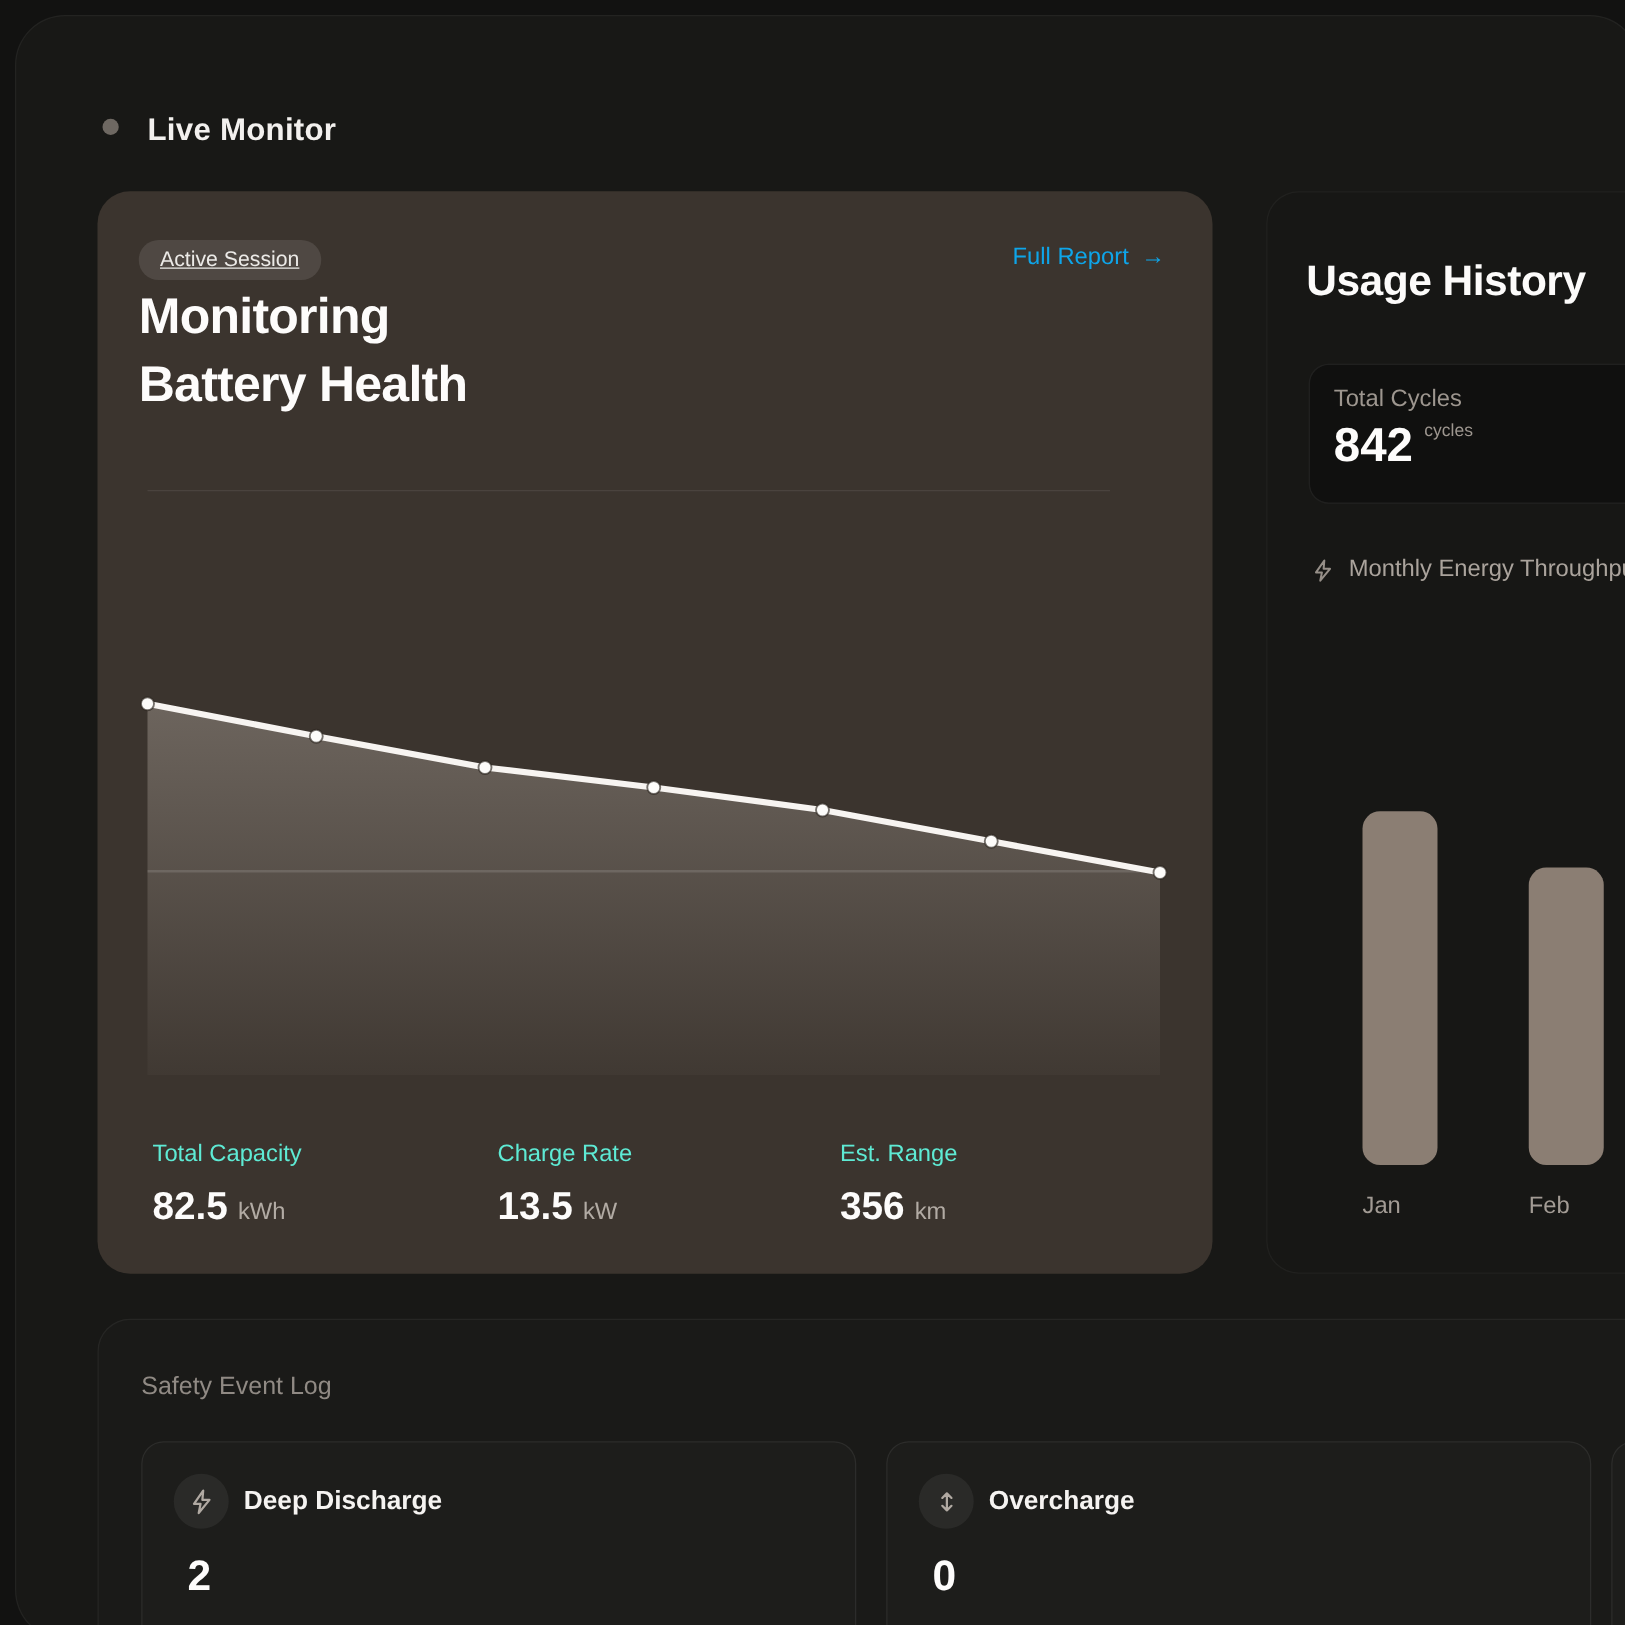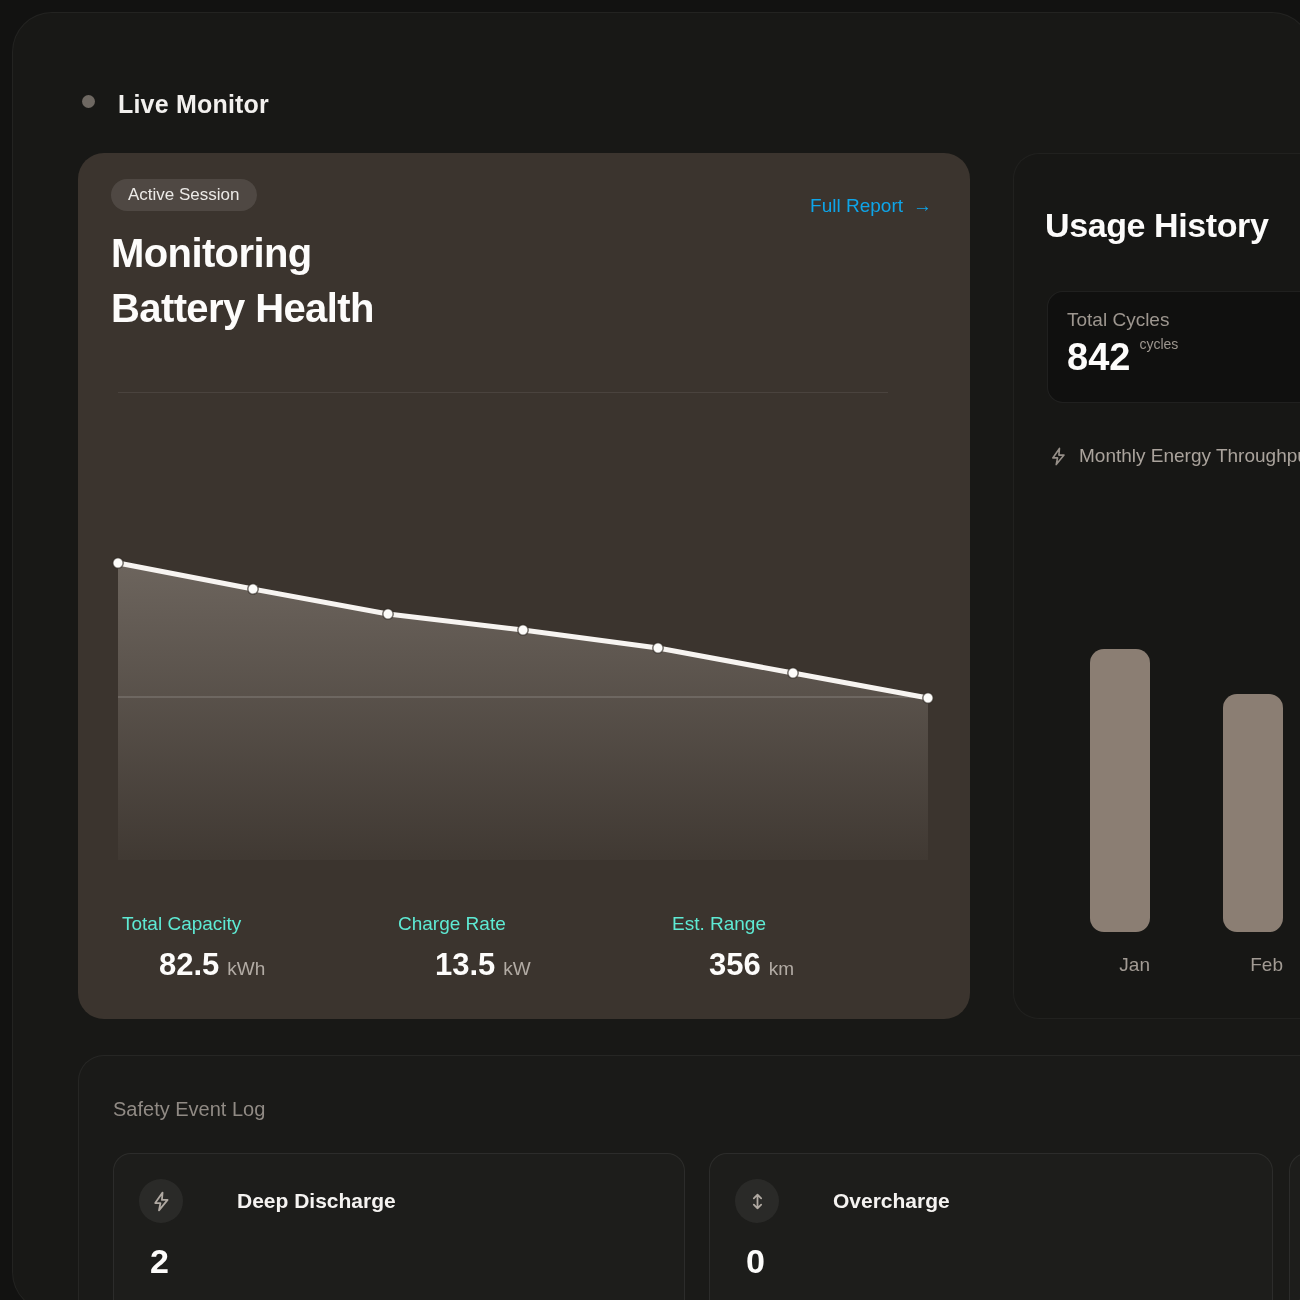--- a/index.html
+++ b/index.html
@@ -13,61 +13,61 @@
   #panel { left:12px; top:12px; width:1300px; height:1300px; border-radius:40px;
     background:#181816; border:1px solid rgba(255,255,255,0.05); }
 
   
   #live-dot { left:82px; top:95px; width:13px; height:13px; border-radius:50%; background:#6e6862; }
   #live-label { left:118px; top:90px; font-size:25px; font-weight:700; color:#f2f0ee; letter-spacing:0.2px; }
 
   
   #battery-card { left:78px; top:153px; width:892px; height:866px; border-radius:26px;
     background:#3b342e; }
-  #badge { left:33px; top:26px; padding:6px 17px; border-radius:999px;
-    background:rgba(255,255,255,0.10); color:#eceae7; font-size:17px; }
+  #badge { left:33px; top:39px; padding:6px 17px; border-radius:999px;
+    background:rgba(255,255,255,0.10); color:#eceae7; font-size:17px;text-decoration:underline; }
   #full-report { right:38px; top:42px; font-size:19px; color:#0ea5e9; cursor:pointer; display:flex; gap:10px; align-items:center; }
   #battery-title { left:33px; top:73px; font-size:40px; line-height:55px; font-weight:700;
     color:#fdfcfb; letter-spacing:-0.6px; }
   #divider { left:40px; top:239px; width:770px; height:1px; background:rgba(255,255,255,0.08); }
   #eff-block { right:73px; top:288px; text-align:right; }
   #eff-label { font-size:21px; color:#b4ada6; }
   #eff-value { font-size:46px; font-weight:700; color:#fdfcfb; margin-top:5px; letter-spacing:-0.5px; }
   #chart-wrap { left:40px; top:392px; width:810px; height:320px; }
   #chart-wrap svg { overflow:visible; }
   .stat-col { top:760px; }
   .stat-label { font-size:19px; color:#5eead4; }
   .stat-line { margin-top:12px; display:flex; align-items:baseline; gap:8px; }
-  .stat-value { font-size:31px; font-weight:700; color:#fdfcfb;margin-left:37px; }
+  .stat-value { font-size:31px; font-weight:700; color:#fdfcfb; }
   .stat-unit { font-size:19px; color:#b2aba4; }
 
   
   #usage-card { left:1013px; top:153px; width:420px; height:866px; border-radius:26px;
     background:#171715; border:1px solid rgba(255,255,255,0.045); }
   #usage-title { left:31px; top:52px; font-size:34px; font-weight:700; color:#fcfbfa; letter-spacing:-0.4px; }
   #cycles-card { left:33px; top:137px; width:356px; height:112px; border-radius:16px;
     border:1px solid rgba(255,255,255,0.07); background:rgba(8,8,8,0.45); }
   #cycles-label { left:19px; top:17px; font-size:19px; color:#9d968f; }
   #cycles-line { left:19px; top:44px; display:flex; align-items:flex-start; gap:9px; }
   #cycles-value { font-size:38px; font-weight:700; color:#fdfcfb; }
   #cycles-unit { font-size:14px; color:#9d968f; }
   #monthly-row { left:35px; top:291px; display:flex; align-items:center; gap:11px; width:400px; }
   #monthly-label { font-size:19px; font-weight:500; color:#aaa39c; white-space:nowrap; }
   .usage-bar { position:absolute; width:60px; border-radius:14px; background:#8b7e73; }
-  .bar-label { position:absolute; top:800px; width:60px; text-align:right; font-size:19px; color:#a29b94; }
+  .bar-label { position:absolute; top:800px; width:60px; text-align:left; font-size:19px; color:#a29b94; }
 
   
   #safety-card { left:78px; top:1055px; width:1310px; height:420px; border-radius:26px;
     background:rgba(255,255,255,0.012); border:1px solid rgba(255,255,255,0.055); }
   #safety-title { left:34px; top:42px; font-size:20px; font-weight:400; color:#908a84; }
   .event-card { position:absolute; top:97px; height:196px; border-radius:18px;
     border:1px solid rgba(255,255,255,0.07); background:rgba(255,255,255,0.015); }
   .event-icon-circle { position:absolute; left:25px; top:25px; width:44px; height:44px;
     border-radius:50%; background:rgba(255,255,255,0.06); display:flex; align-items:center; justify-content:center; }
-  .event-label { position:absolute; left:81px; top:35px; font-size:21px; font-weight:600; color:#f5f3f1;margin-left:42px; }
+  .event-label { position:absolute; left:81px; top:35px; font-size:21px; font-weight:600; color:#f5f3f1; }
   .event-value { position:absolute; left:36px; top:88px; font-size:34px; font-weight:700; color:#fdfcfb; }
 </style>
 </head>
 <body>
 
 <div id="panel" class="abs dots"></div>
 
 <div id="live-dot" class="abs"></div>
 <div id="live-label" class="abs">Live Monitor</div>
 

